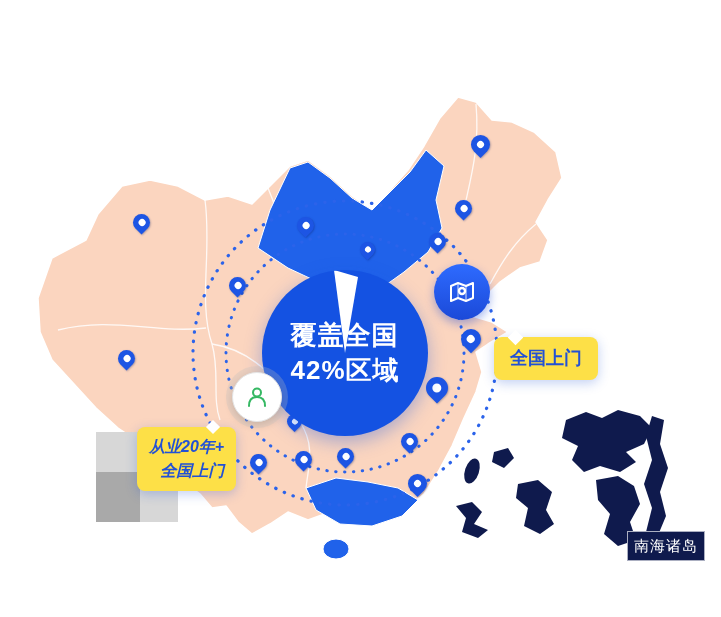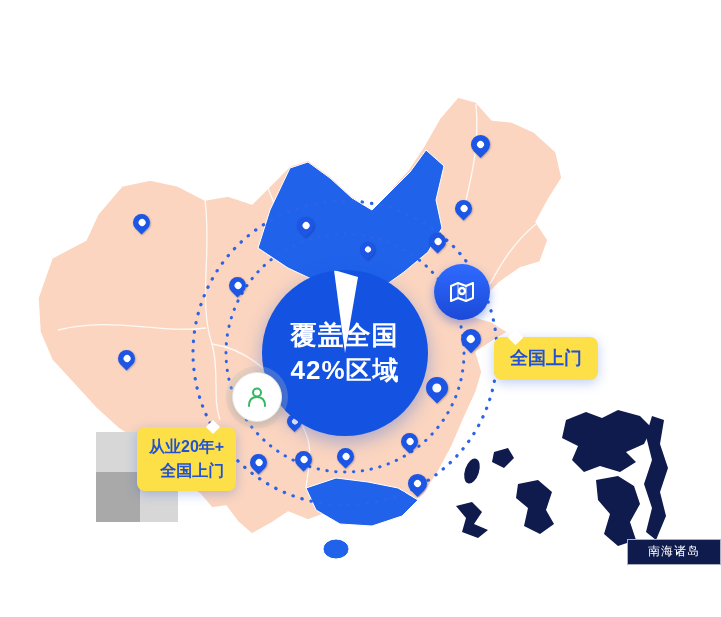--- a/index.html
+++ b/index.html
@@ -99,20 +99,21 @@
     position:absolute;
     left:16px;top:-5px;
     width:11px;height:11px;
     background:#fff;
     transform:rotate(45deg);
   }
   .callout-box.left{
     left:137px;top:427px;
     padding:8px 12px;
     font-size:16px;
+    font-style:italic;
   }
   .callout-box.left::before{
     content:"";
     position:absolute;
     right:18px;top:-5px;
     width:10px;height:10px;
     background:#fff;
     transform:rotate(45deg);
   }
 
@@ -121,26 +122,25 @@
   .gray-block.light{left:96px;top:432px;width:82px;height:90px;background:#d7d7d7;}
   .gray-block.dark{left:96px;top:472px;width:44px;height:50px;background:#a9a9a9;}
 
   
   .corner-label{
     position:absolute;
     left:627px;top:531px;
     background:#0f1a4d;
     border:1px solid rgba(255,255,255,.65);
     color:#fff;
-    font-size:12px;
+    font-size:15px;
     line-height:1.3;
-    padding:4px 20px;
+    padding:4px 6px;
     z-index:11;
     letter-spacing:1px;
-    margin-top:8px;
   }
 
   .z1{z-index:1}.z5{z-index:5}
 </style>
 </head>
 <body>
 
 <div class="stage">
 
   <svg class="layer z1" width="721" height="617" viewBox="0 0 721 617">

